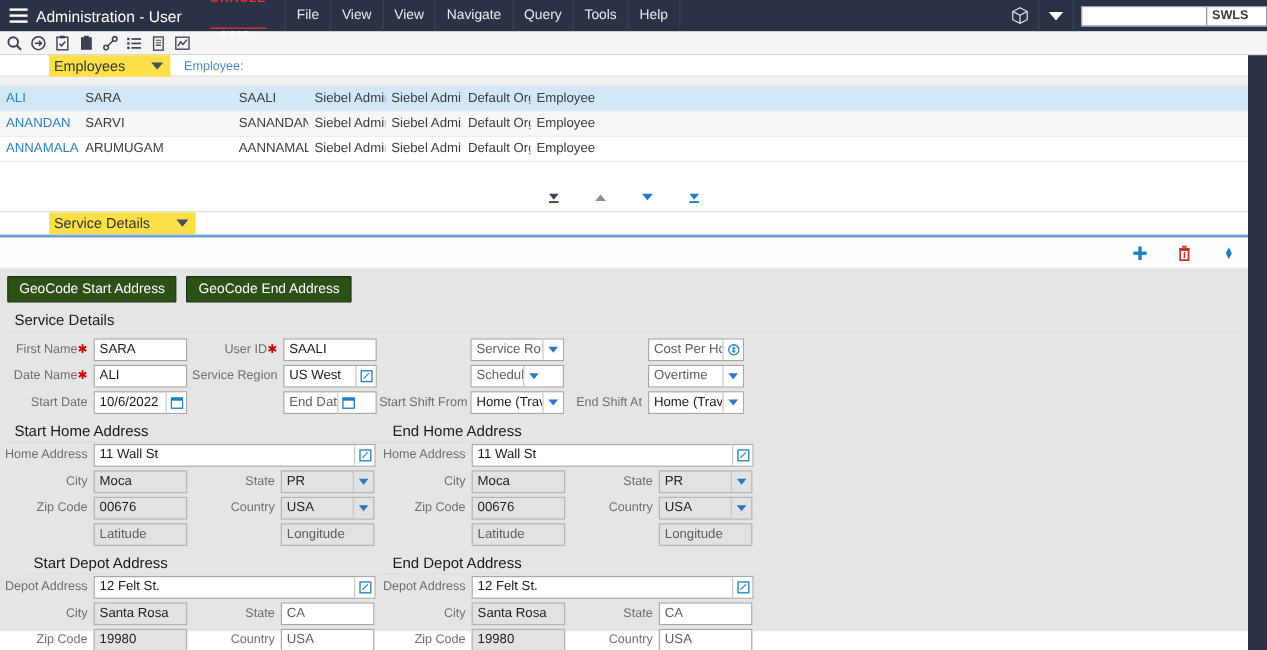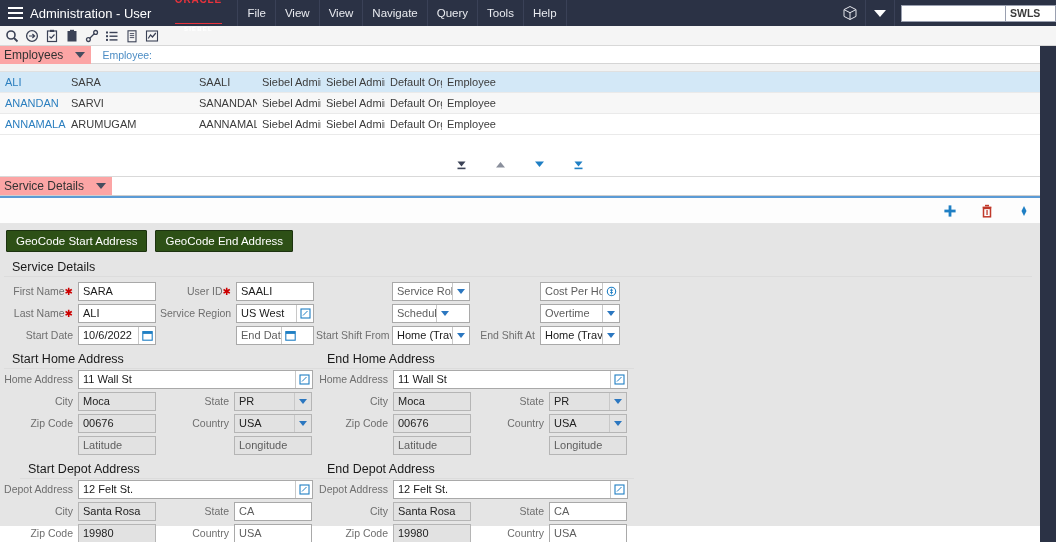--- a/index.html
+++ b/index.html
@@ -90,22 +90,22 @@
     width: 18px; height: 18px; display: flex;
     align-items: center; justify-content: center; cursor: pointer;
   }
 
   
   .applet-head {
     height: 18px; display: flex; align-items: center;
     background: #ffffff; border-bottom: 1px solid #d5d5d5;
   }
   .applet-tab {
-    background: #fca5a5; height: 18px; display: flex; align-items: center;
-    padding: 0 6px 0 4px; gap: 12px; cursor: pointer;
+    background: #fde047; height: 18px; display: flex; align-items: center;
+    padding: 0 6px 0 4px; gap: 22px; cursor: pointer; margin-left: 41px;
   }
   .applet-tab-label { font-size: 12px; color: #333; }
   .tri-down {
     width: 0; height: 0; border-left: 5px solid transparent;
     border-right: 5px solid transparent; border-top: 6px solid #454d5e;
   }
   .applet-link {
     font-size: 10.5px; color: #4b8cc4; margin-left: 11px; cursor: pointer;
   }
 
@@ -398,21 +398,21 @@
   <div class="form" style="height:68px; margin-top:3px;">
 
     <div class="col-left" style="left:0;">
       <div class="frow">
         <div class="flabel" style="width:78px;"><span>First Name</span><span class="req">✱</span></div>
         <div class="fld" style="width:78px;">
             <span class="fld-txt val">SARA</span>
           </div>
       </div>
       <div class="frow">
-        <div class="flabel" style="width:78px;"><span>Last Name</span><span class="req">✱</span></div>
+        <div class="flabel" style="width:78px;"><span>Date Name</span><span class="req">✱</span></div>
         <div class="fld" style="width:78px;">
             <span class="fld-txt val">ALI</span>
           </div>
       </div>
       <div class="frow">
         <div class="flabel" style="width:78px;"><span>Start Date</span></div>
         <div class="fld" style="width:78px; padding-right:0;">
           <span class="fld-txt val">10/6/2022</span>
           <span class="fbtn">
             <svg width="11" height="11" viewBox="0 0 11 11">

